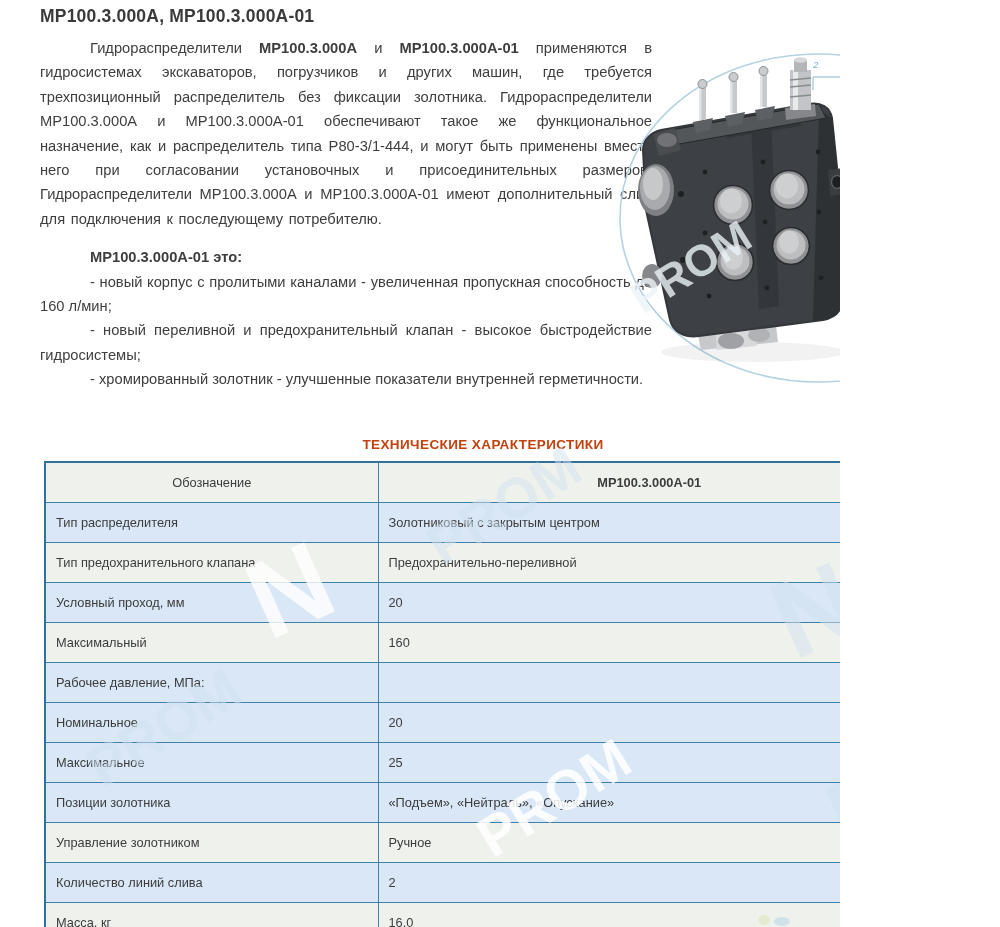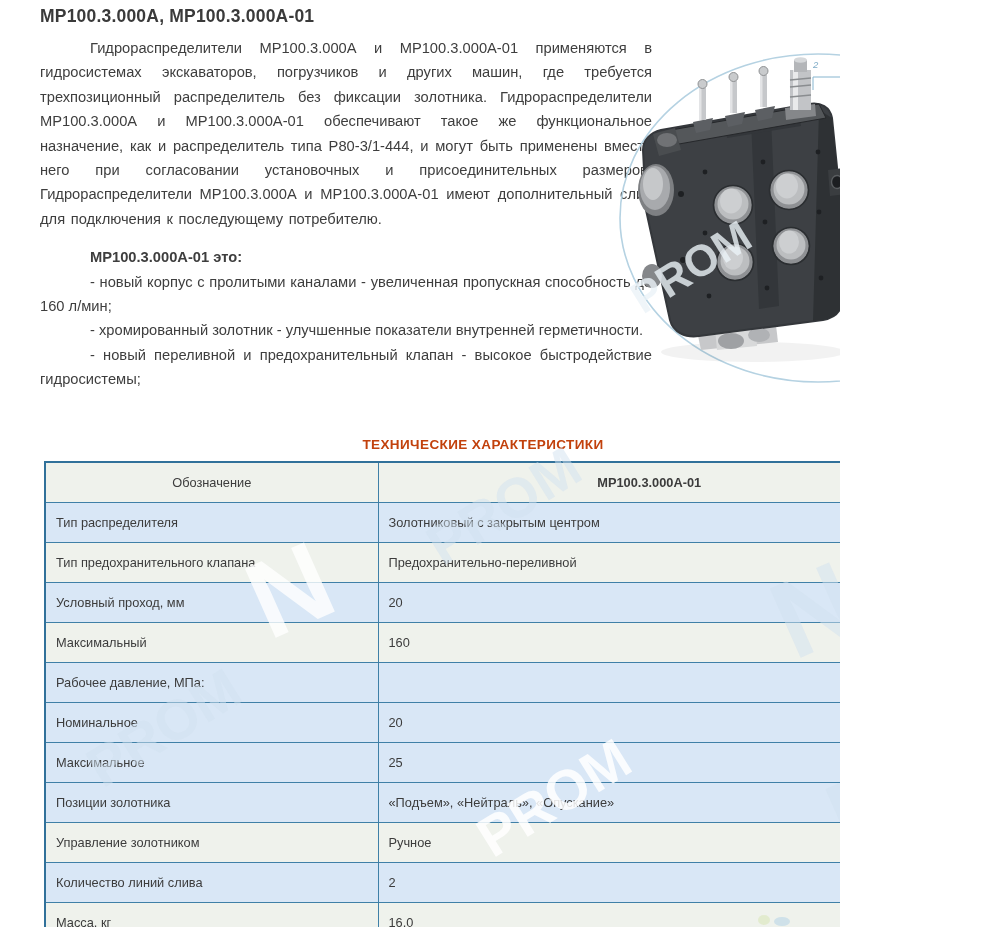--- a/index.html
+++ b/index.html
@@ -8,21 +8,21 @@
   .page { position:relative; width:840px; height:927px; background:#fff; overflow:hidden; }
 
   
   .page-title { position:absolute; left:40px; top:6px; font-size:17.5px; font-weight:bold;
                 color:#3a3a3a; letter-spacing:.2px; }
 
   
   .text-col { position:absolute; left:40px; top:36px; width:612px; color:#3e3e3e; }
   .text-col p { font-size:14.7px; line-height:24.4px; }
   .intro { text-indent:50px; text-align:justify; word-spacing:1.5px; }
-  .b { font-weight:normal;margin-top:18px; }
+  .b { font-weight:bold;margin-top:18px; }
   .feat-head { margin-top:14px; text-indent:50px; font-weight:bold; }
   .feat-item { text-indent:50px; text-align:justify; }
 
   
   .figure { position:absolute; left:613px; top:50px; width:387px; height:345px; }
   .figure svg { display:block; }
   .td-line   { stroke:#86b5cf; stroke-width:1; fill:none; }
   .td-thin   { stroke:#9cc3d8; stroke-width:.8; fill:none; }
   .td-label  { fill:#5e97ba; font-size:15px; font-weight:bold; }
   .td-hand   { fill:#7facc7; font-size:9.5px; font-style:italic; }
@@ -68,22 +68,22 @@
 <body>
 
 <div class="page">
 
   <div class="page-title">МР100.3.000А, МР100.3.000А-01</div>
 
   <div class="text-col">
     <p class="intro"><span>Гидрораспределители </span><span class="b">МР100.3.000А</span><span> и </span><span class="b">МР100.3.000А-01</span><span> применяются в гидросистемах экскаваторов, погрузчиков и других машин, где требуется трехпозиционный распределитель без фиксации золотника. Гидрораспределители МР100.3.000А и МР100.3.000А-01 обеспечивают такое же функциональное назначение, как и распределитель типа Р80-3/1-444, и могут быть применены вместо него при согласовании установочных и присоединительных размеров. Гидрораспределители МР100.3.000А и МР100.3.000А-01 имеют дополнительный слив для подключения к последующему потребителю.</span></p>
     <p class="feat-head">МР100.3.000А-01 это:</p>
     <p class="feat-item">- новый корпус с пролитыми каналами - увеличенная пропускная способность до 160 л/мин;</p>
+    <p class="feat-item">- новый переливной и предохранительный клапан - высокое быстродействие гидросистемы;</p>
     <p class="feat-item">- хромированный золотник - улучшенные показатели внутренней герметичности.</p>
-    <p class="feat-item">- новый переливной и предохранительный клапан - высокое быстродействие гидросистемы;</p>
   </div>
 
   <div class="figure">
     <svg width="387" height="345" viewBox="0 0 387 345">
 
       <ellipse cx="205" cy="168" rx="198" ry="164" fill="none" stroke="#b5d2e2" stroke-width="1.6"></ellipse>
 
       <g>
 
         <path class="td-line" d="M200,27 L264,27"></path>

